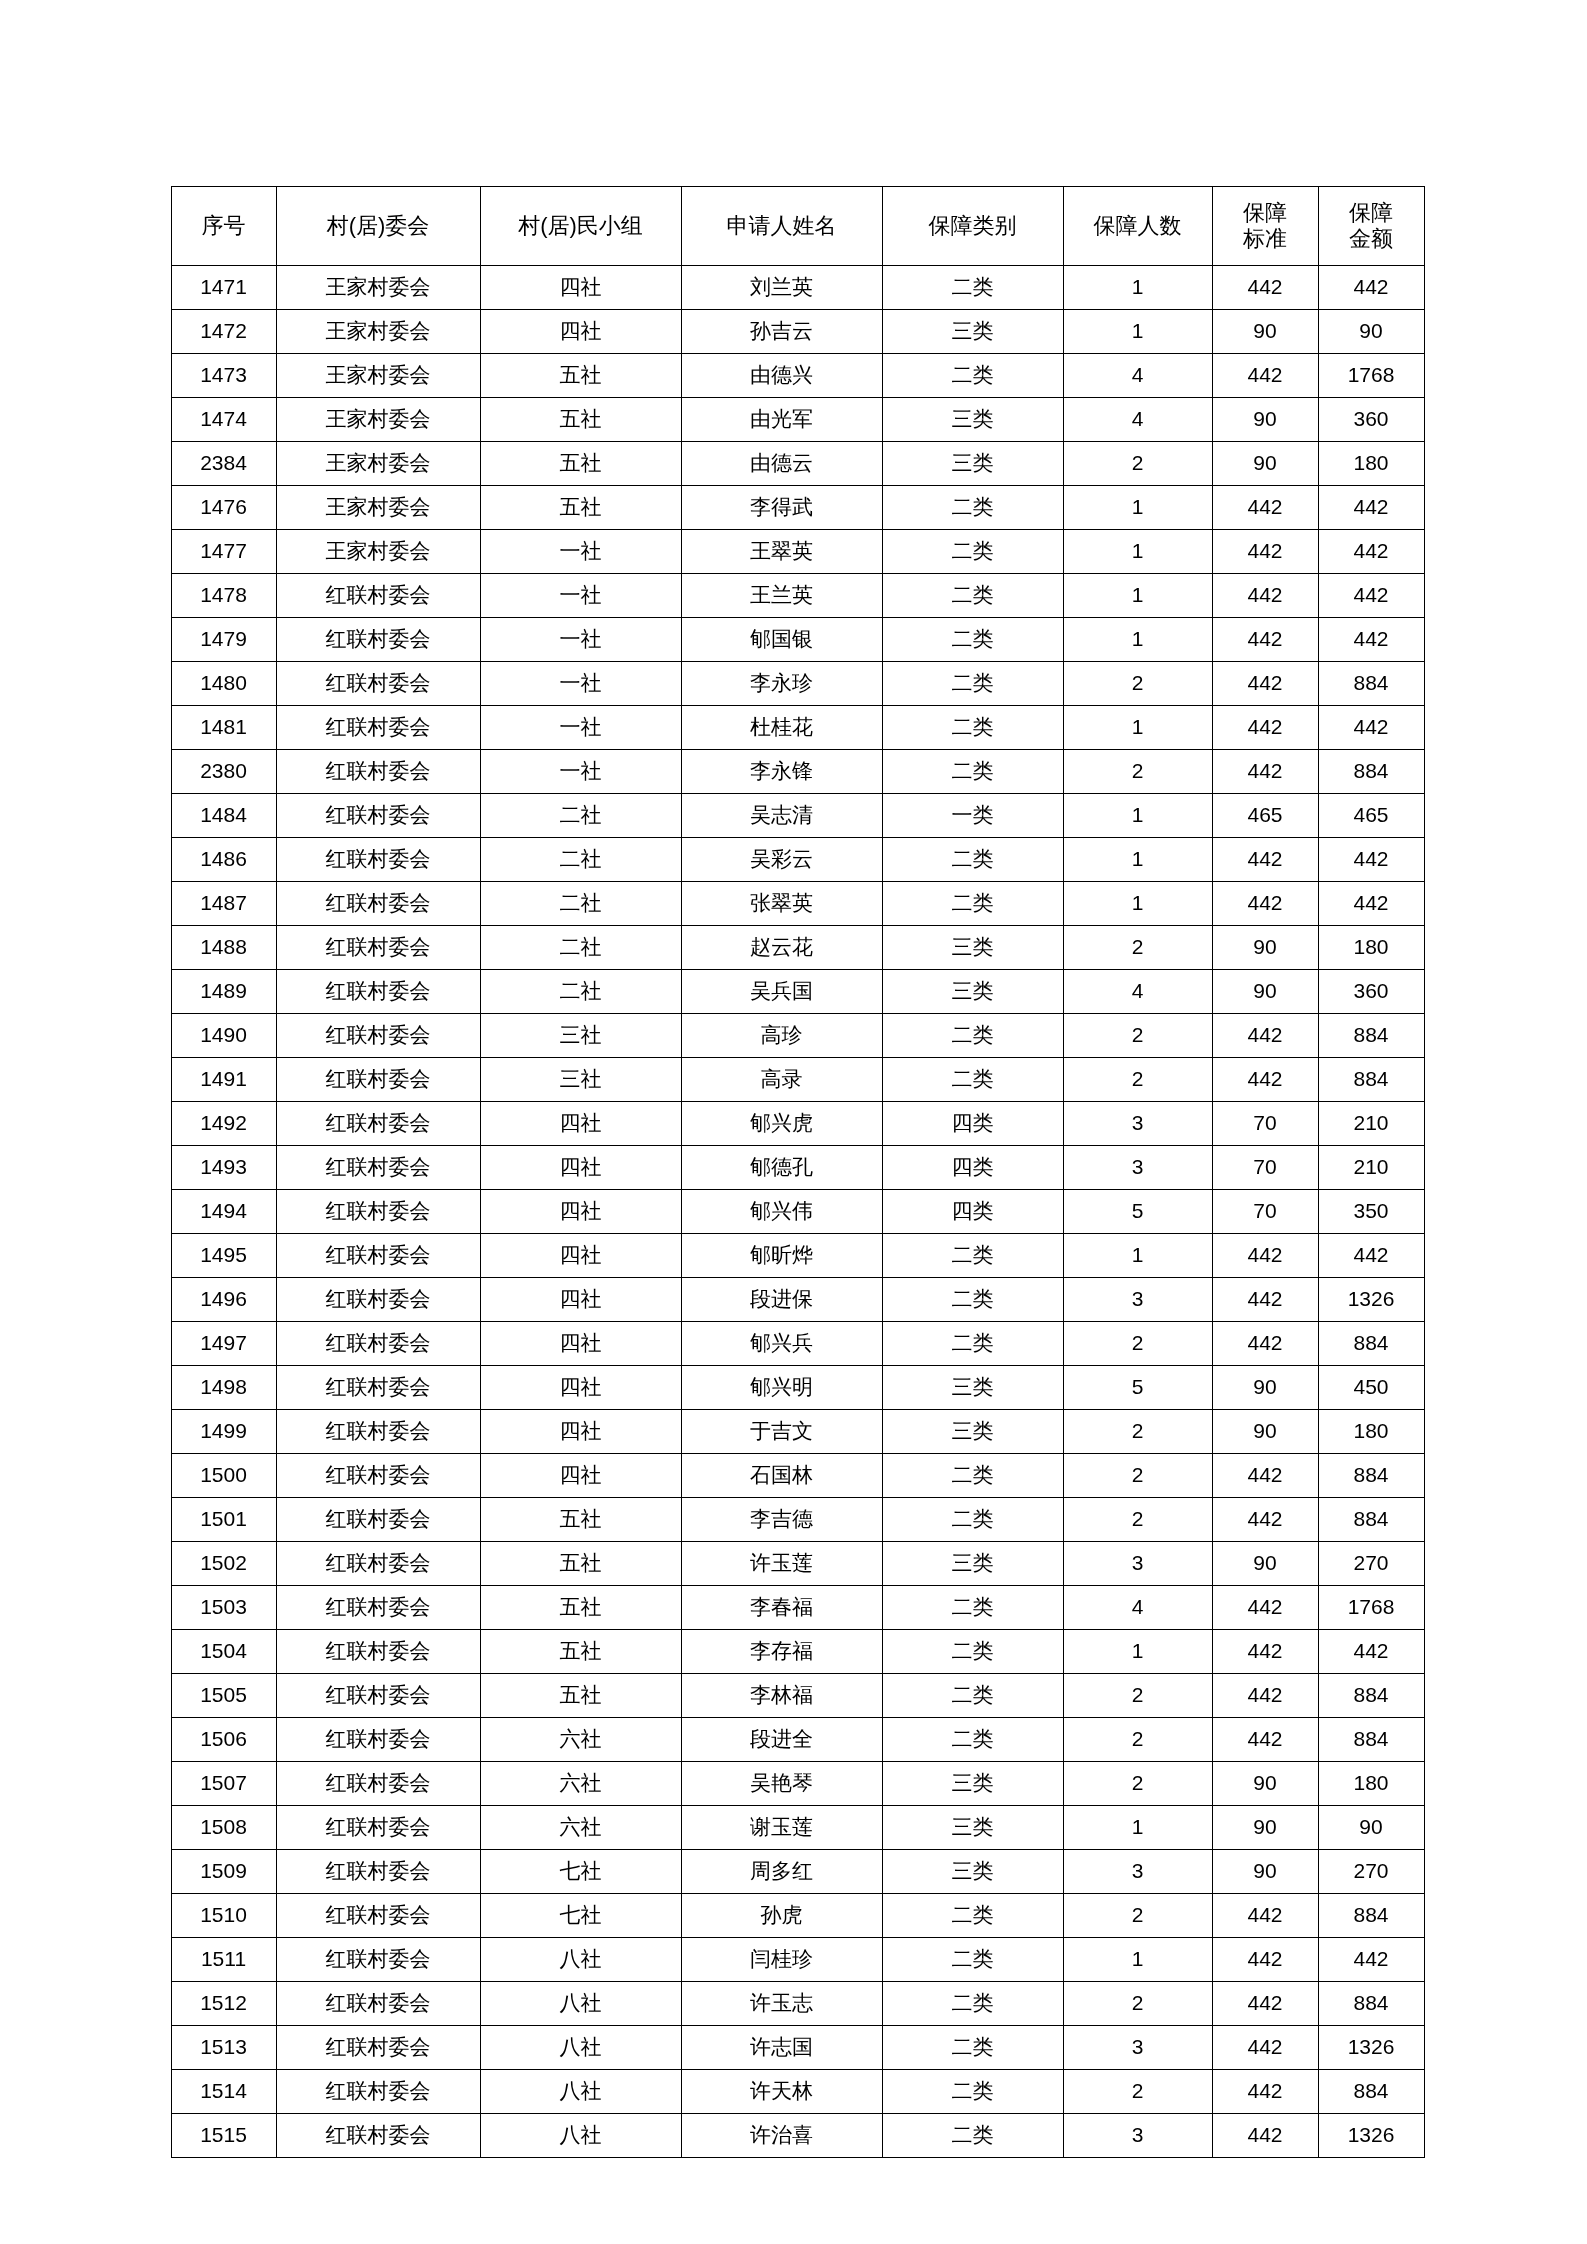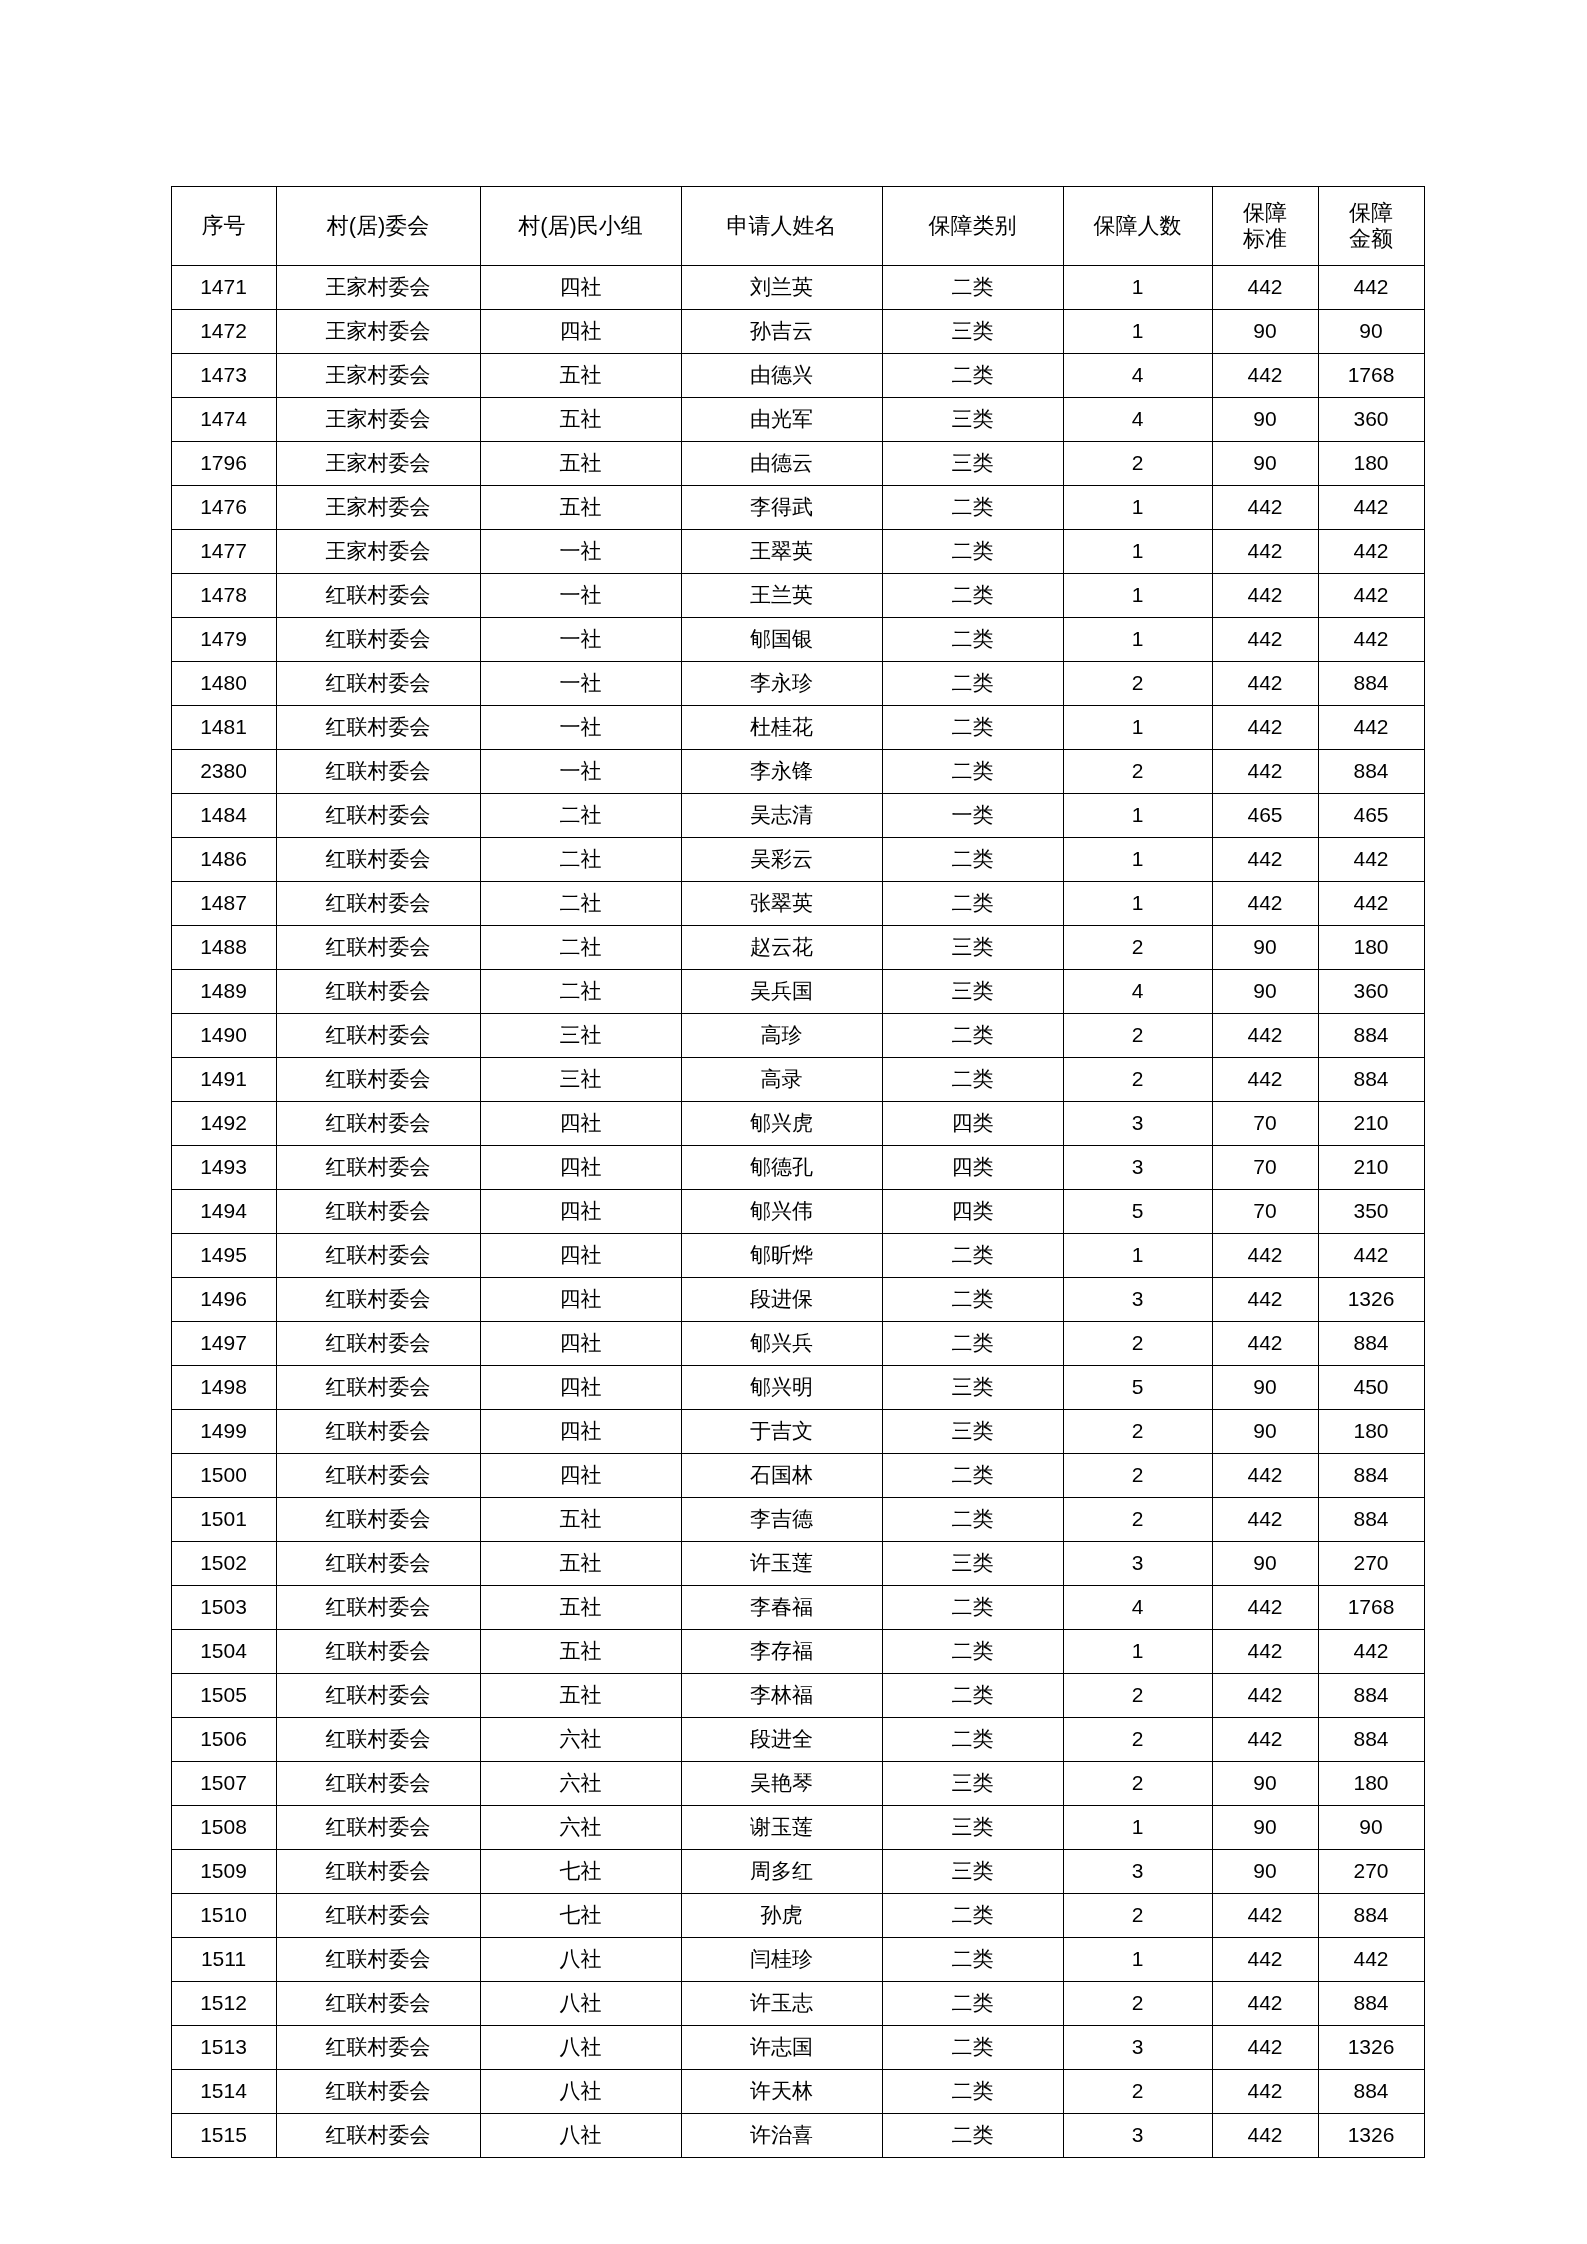--- a/index.html
+++ b/index.html
@@ -123,21 +123,21 @@
             <td class="num">1474</td>
             <td>王家村委会</td>
             <td>五社</td>
             <td>由光军</td>
             <td>三类</td>
             <td class="num">4</td>
             <td class="num">90</td>
             <td class="num">360</td>
           </tr>
           <tr>
-            <td class="num">1796</td>
+            <td class="num">2384</td>
             <td>王家村委会</td>
             <td>五社</td>
             <td>由德云</td>
             <td>三类</td>
             <td class="num">2</td>
             <td class="num">90</td>
             <td class="num">180</td>
           </tr>
           <tr>
             <td class="num">1476</td>

